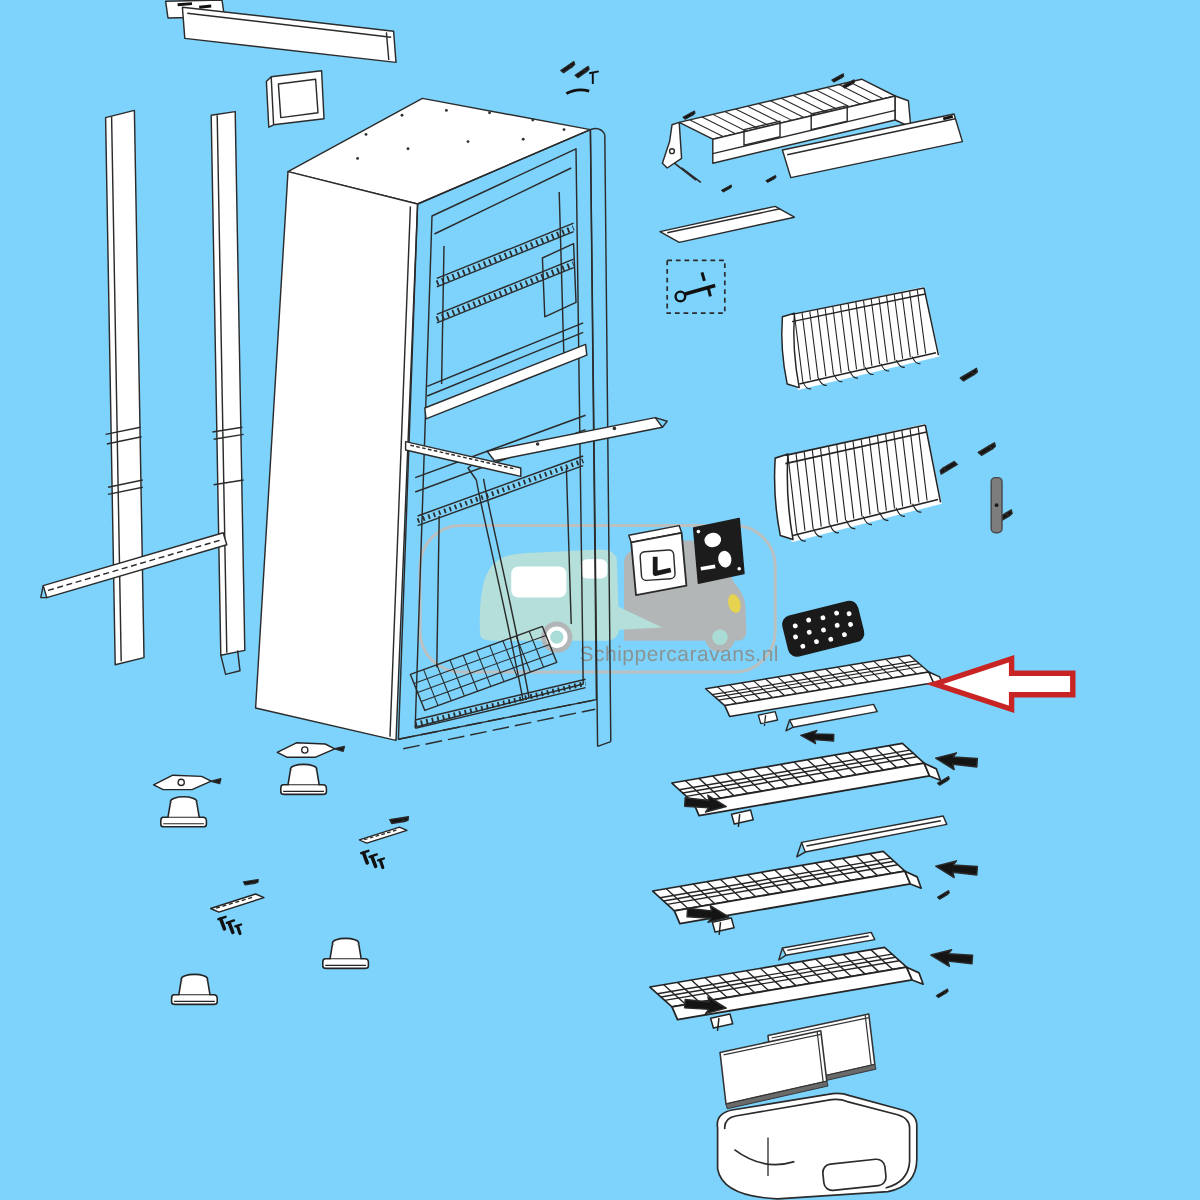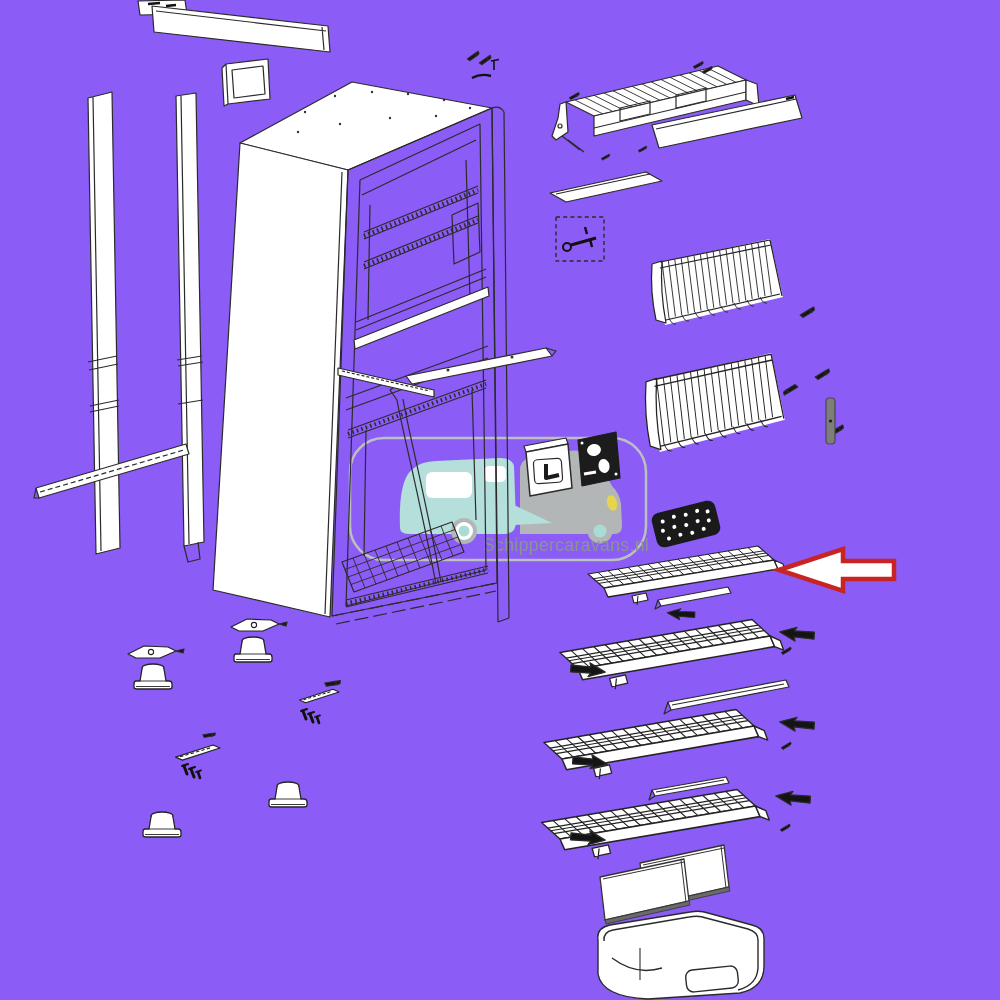--- a/index.html
+++ b/index.html
@@ -1,16 +1,16 @@
 <!DOCTYPE html>
 <html><head>
 <meta charset="utf-8">
 <style>
   html,body{margin:0;padding:0;background:#fff;}
-  #stage{position:relative;width:1000px;height:1000px;background:#8b5cf6;overflow:hidden;
+  #stage{position:relative;width:1000px;height:1000px;background:#7dd3fc;overflow:hidden;
          font-family:"Liberation Sans",sans-serif;}
   svg{position:absolute;left:0;top:0;}
   svg text{font-family:"Liberation Sans",sans-serif;}
 </style>
 </head>
 <body>
 
 <div id="stage">
 <svg width="1000" height="1000" viewBox="0 0 1000 1000">
 

